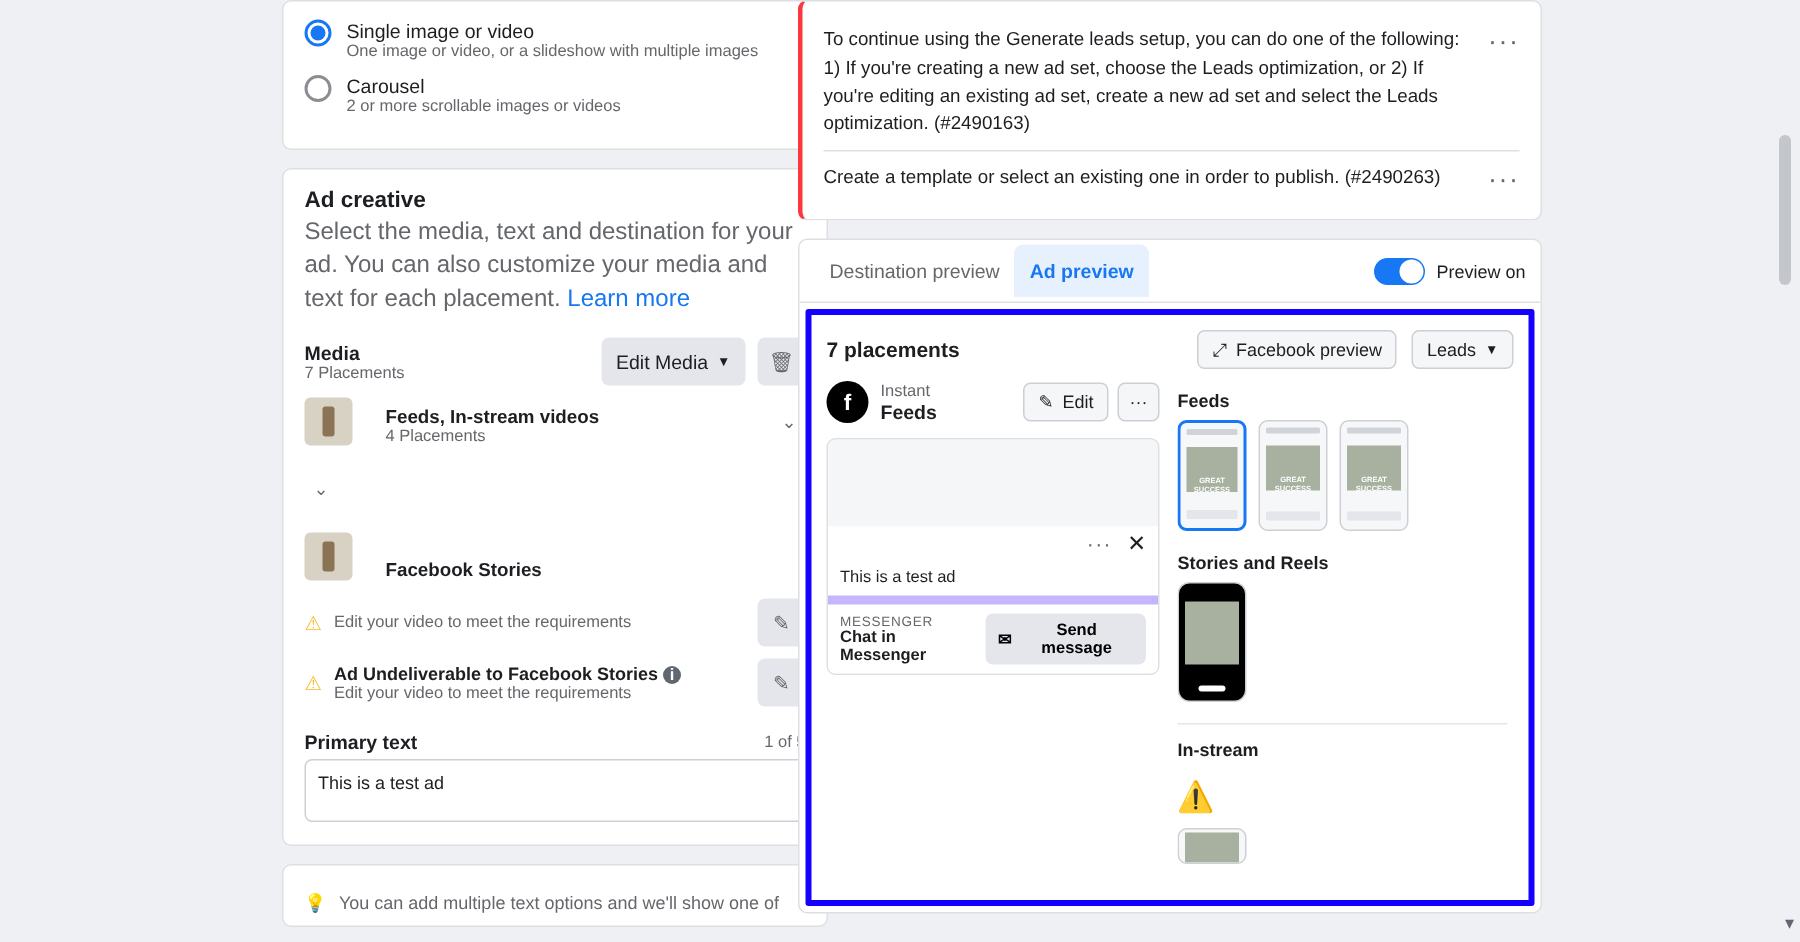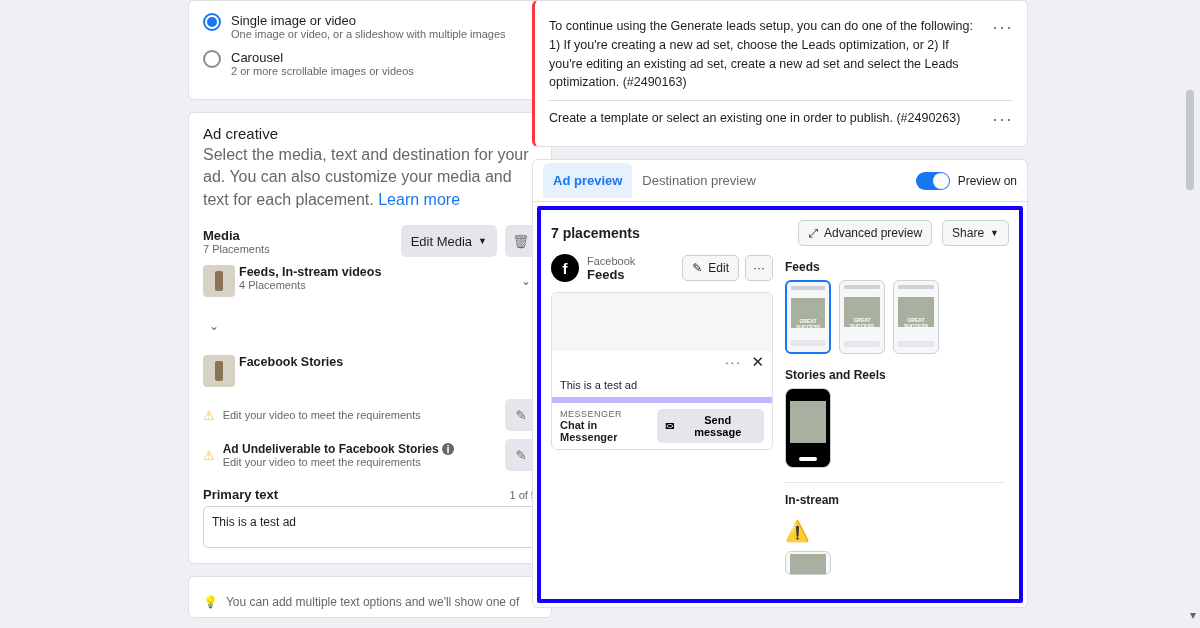--- a/index.html
+++ b/index.html
@@ -30,41 +30,41 @@
   .radio-row { display: flex; align-items: flex-start; gap: 10px; margin-bottom: 10px; }
   .radio-outer {
     width: 18px; height: 18px; border-radius: 50%;
     border: 2px solid #1877f2; display: flex; align-items: center; justify-content: center;
     flex-shrink:0;
   }
   .radio-outer.checked .radio-inner { width: 10px; height: 10px; border-radius: 50%; background: #1877f2; }
   .radio-outer.unchecked { border-color: #8a8d91; }
   .opt-title { font-size: 13px; color: #1c1e21; }
   .opt-sub { font-size: 11px; color: #65676b; }
-  .section-title { font-size: 15px; font-weight: 400; margin-bottom: 2px; }
+  .section-title { font-size: 15px; font-weight: 700; margin-bottom: 2px; }
   .section-desc { font-size: 16px; color: #65676b; line-height: 1.4; }
   .section-desc a, .link { color: #1877f2; text-decoration: none; }
   .media-header { display: flex; align-items: center; justify-content: space-between; margin-top: 14px; }
   .media-label { font-size: 13px; font-weight: 600; }
   .media-sub { font-size: 11px; color: #65676b; }
   .btn-grey {
     background: #e4e6eb; border: none; border-radius: 5px;
     font-size: 13px; color: #1c1e21; padding: 6px 10px; cursor: pointer;
     display: inline-flex; align-items: center; gap: 6px;
   }
   .icon-btn {
     width: 32px; height: 32px; border-radius: 5px; background: #e4e6eb;
     display: inline-flex; align-items: center; justify-content: center; cursor: pointer; border:none;
     color:#65676b;
   }
   .placement-row {
     display: flex; align-items: center; gap: 10px; padding: 8px 0;
     justify-content: space-between;
   }
-  .placement-left { display: flex; align-items: flex-start; gap: 4px; }
+  .placement-left { display: flex; align-items: flex-end; gap: 22px; }
   .thumb { width: 32px; height: 32px; background: #d8d2c4; border-radius: 4px; position:relative; overflow:hidden;}
   .thumb::after{content:"";position:absolute;left:12px;top:6px;width:8px;height:20px;background:#8b7355;border-radius:2px;}
   .pl-title { font-size: 12.5px; font-weight: 600; }
   .pl-sub { font-size: 11px; color: #65676b; }
   .chevron { color:#65676b; font-size: 12px; padding:6px; cursor:pointer;}
   .warn-row { display:flex; align-items:center; gap:8px; padding:4px 0;}
   .warn-icon { color:#f7b928; font-size:13px;}
   .warn-title { font-size:12px; font-weight:600;}
   .warn-sub { font-size:11px; color:#65676b;}
   .info-icon { font-size:11px; background:#606770; color:#fff; width:12px; height:12px; border-radius:50%; display:inline-flex; align-items:center; justify-content:center; font-style:normal;}
@@ -265,54 +265,54 @@
     </div>
     <div class="alert-divider"></div>
     <div class="alert-row">
       <div class="alert-text">Create a template or select an existing one in order to publish. (#2490263)</div>
       <div class="dots">···</div>
     </div>
   </div>
 
   <div class="preview-card">
     <div class="tabs-row">
+      <div class="tab">Destination preview</div>
       <div class="tab active">Ad preview</div>
-      <div class="tab">Destination preview</div>
       <div class="toggle-wrap">
         <div class="toggle">
             <div class="knob"></div>
           </div>
         <div class="toggle-label">Preview on</div>
       </div>
     </div>
 
     <div class="blue-box">
       <div class="blue-inner">
         <div class="bb-head">
           <div class="bb-title">7 placements</div>
           <div class="bb-actions">
             <button class="btn-outline">
               <span>⤢</span>
-              <span>Advanced preview</span>
+              <span>Facebook preview</span>
             </button>
             <button class="btn-outline">
-              <span>Share</span>
+              <span>Leads</span>
               <span class="sm-caret">▼</span>
             </button>
           </div>
         </div>
 
         <div class="bb-body">
 
           <div class="bb-left">
             <div class="fb-row" style="justify-content:space-between;">
               <div class="fb-row">
                 <div class="fb-circle">f</div>
                 <div class="fb-labels">
-                  <div class="fb-sm">Facebook</div>
+                  <div class="fb-sm">Instant</div>
                   <div class="fb-bg">Feeds</div>
                 </div>
               </div>
               <div class="fb-edit">
                 <button class="btn-outline">
                   <span>✎</span>
                   <span>Edit</span>
                 </button>
                 <button class="btn-outline" style="padding:5px 7px;">
                   <span>···</span>

